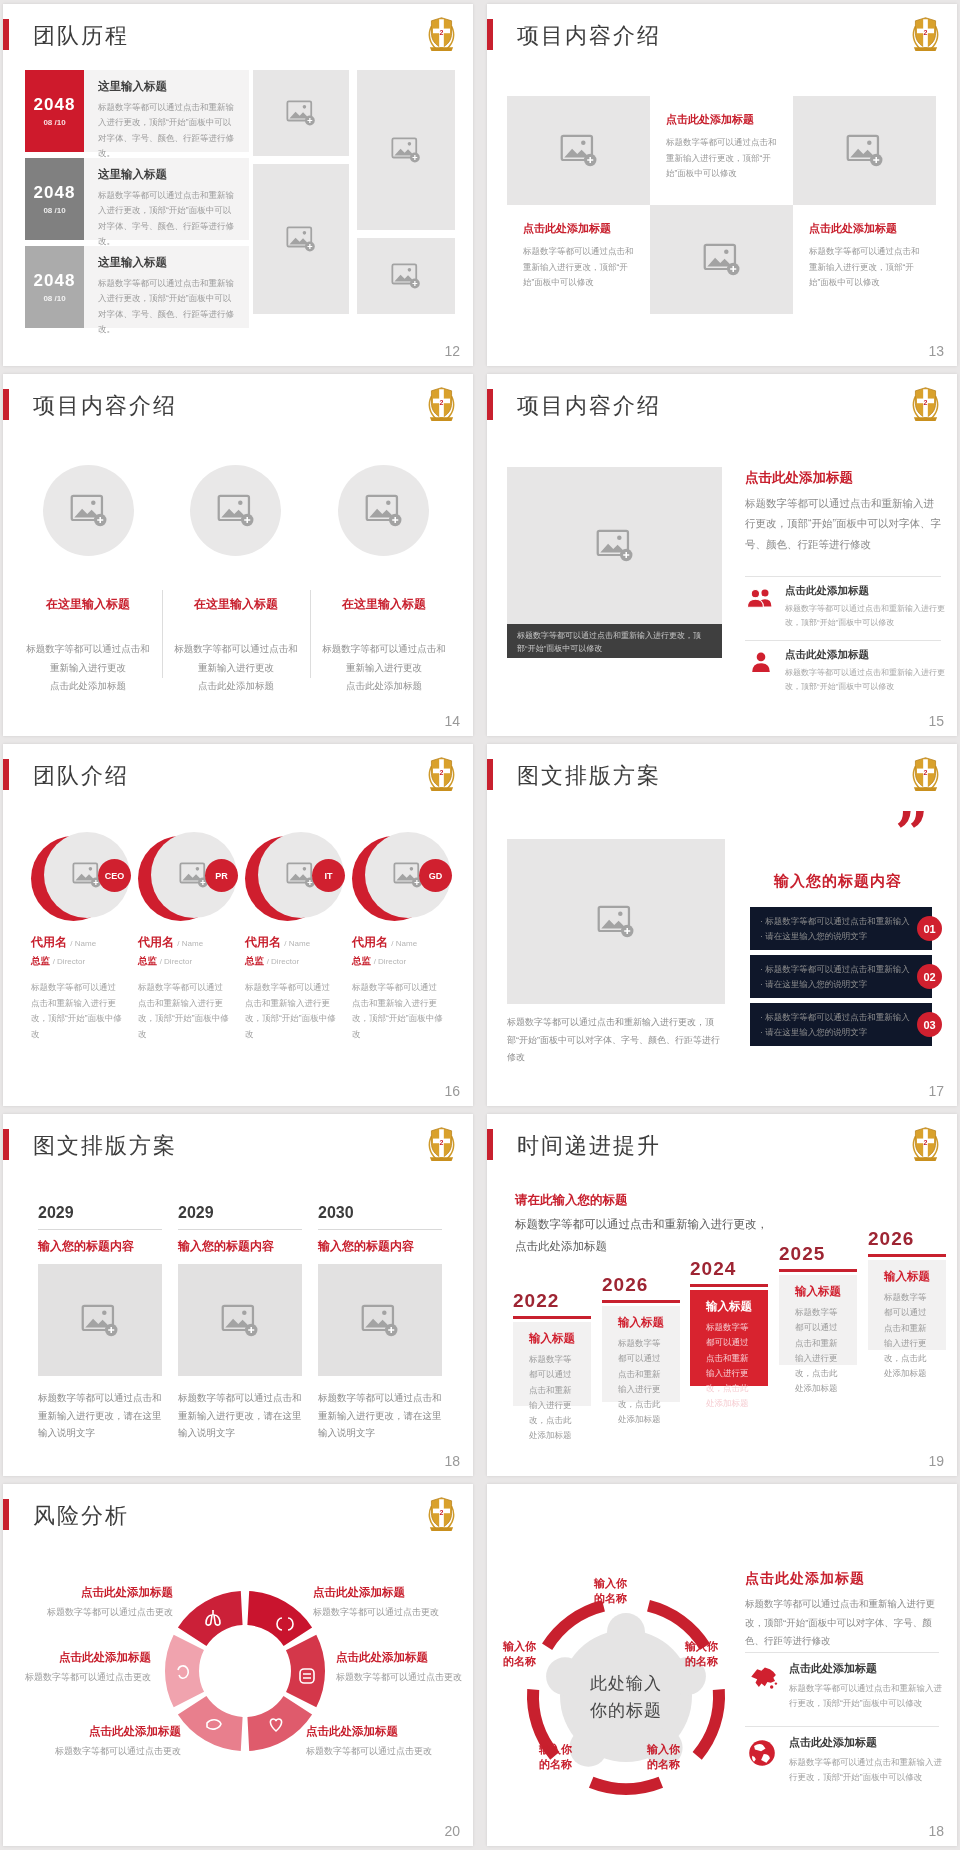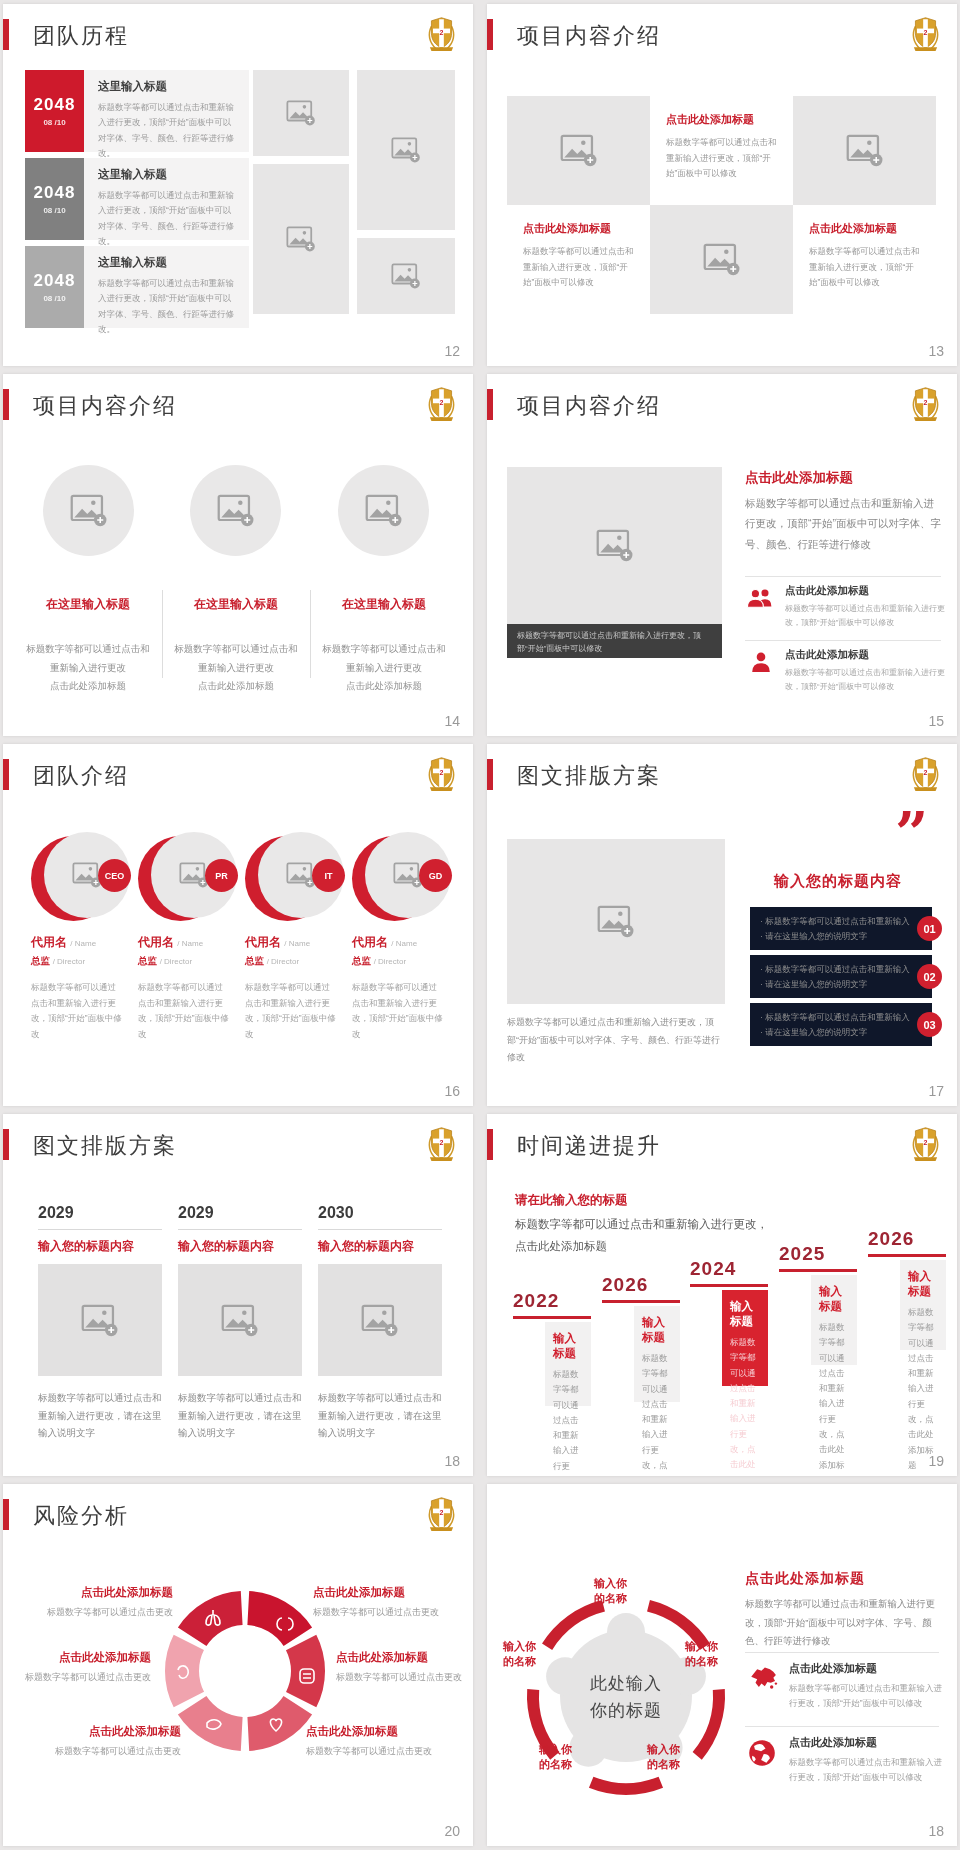--- a/index.html
+++ b/index.html
@@ -73,21 +73,21 @@
   .col18 .ul{height:1px;background:#d9d9d9;margin:7px 0 8px;}
   .col18 .hh{font-size:12px;font-weight:bold;color:#c8202e;margin-bottom:9px;}
   .col18 .im{width:124px;height:112px;background:#e2e1e1;display:flex;align-items:center;justify-content:center;}
   .col18 .bb{margin-top:13px;font-size:9.5px;color:#8a8a8a;line-height:1.85;}
   
   .i19t{position:absolute;left:28px;top:78px;font-size:12.5px;font-weight:bold;color:#c8202e;}
   .i19b{position:absolute;left:28px;top:99px;width:262px;font-size:11.5px;color:#5a5a5a;line-height:1.95;}
   .step{position:absolute;width:78px;}
   .step .yr{font-size:19px;font-weight:bold;color:#9e2533;letter-spacing:1px;}
   .step .ln{height:3px;background:#c8202e;margin-top:4px;}
-  .step .bx{margin-top:3px;background:#f2f1f1;padding:9px 8px 0;box-sizing:border-box;margin-left:32px;}
+  .step .bx{margin-top:3px;background:#f2f1f1;padding:9px 16px 0;box-sizing:border-box;}
   .step .bt{font-size:11.5px;font-weight:bold;color:#d0202f;margin-bottom:6px;}
   .step .bb{font-size:8.5px;color:#9b9b9b;line-height:1.8;}
   .step.hot .bx{background:#d8232f;}
   .step.hot .bt{color:#fff;}
   .step.hot .bb{color:#f6cdd2;}
   
   .lab20{position:absolute;width:140px;}
   .lab20 .lt{font-size:11.5px;font-weight:bold;color:#c8202e;margin-bottom:6px;}
   .lab20 .lb{font-size:9px;color:#9a9a9a;}
   .lab20.ra{text-align:right;}

